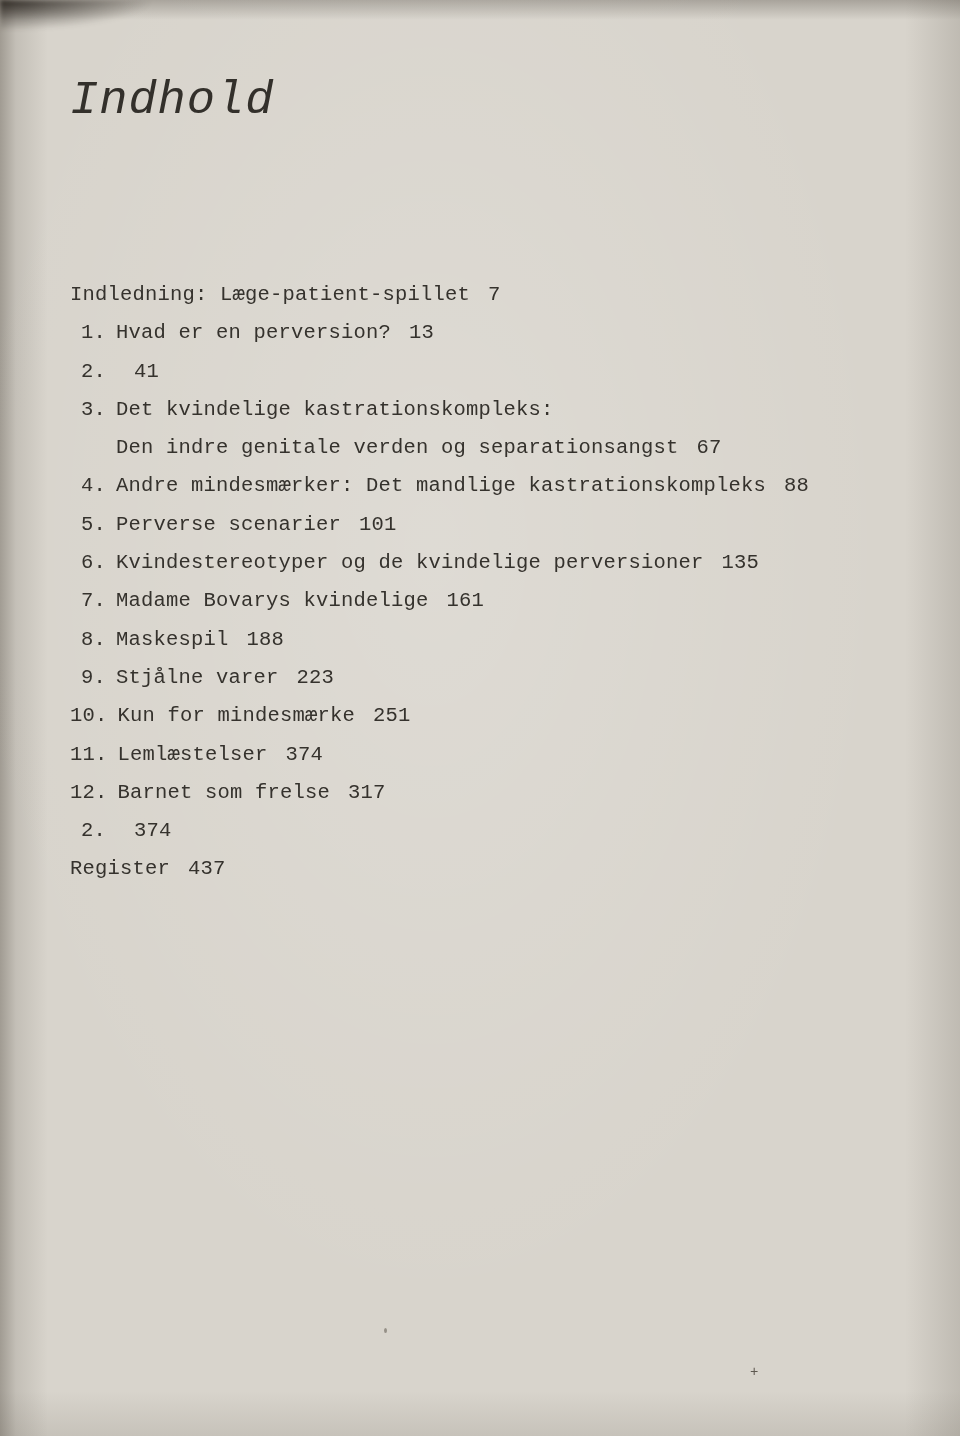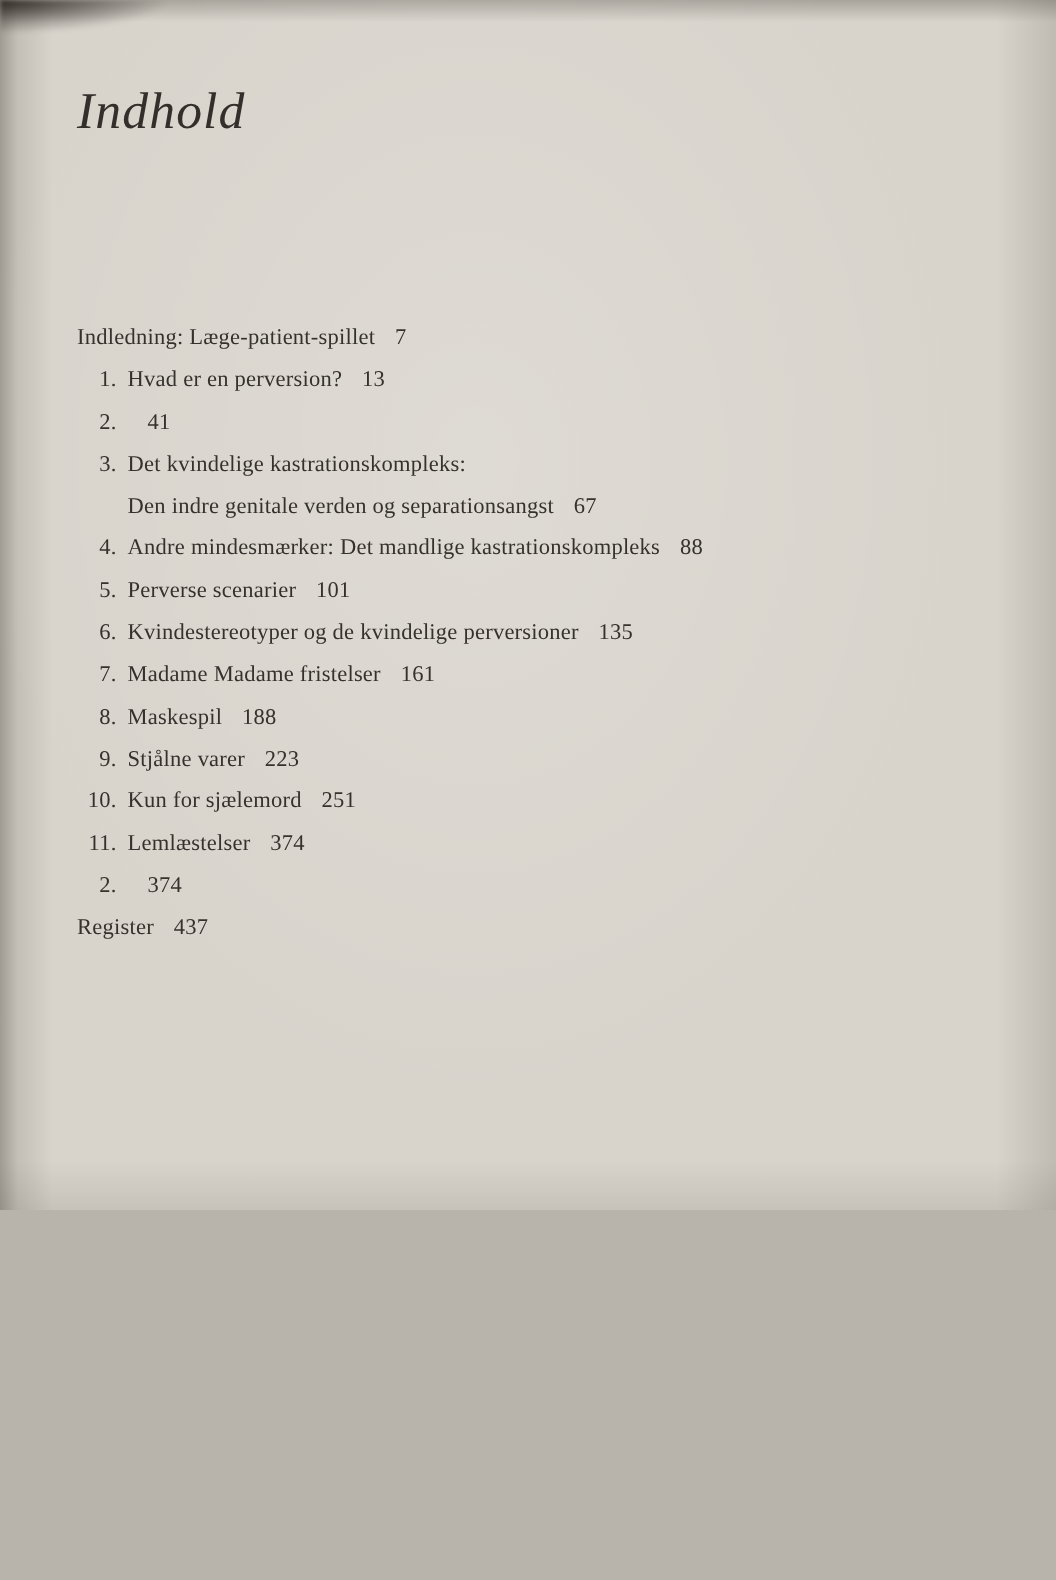--- a/index.html
+++ b/index.html
@@ -1,21 +1,21 @@
 <!DOCTYPE html>
 <html><head>
 <meta charset="utf-8">
 <style>
   html, body { margin: 0; padding: 0; background: #b8b4ac; }
   .photo {
     position: relative;
     width: 960px;
-    height: 1100px;
+    height: 1436px;
     overflow: hidden;
-    font-family: Liberation Serif, serif;
+    font-family: Liberation Mono, monospace;
     background:
       radial-gradient(ellipse at 45% 38%, rgba(255,255,255,0.16), rgba(0,0,0,0) 62%),
       linear-gradient(to right, rgba(70,63,53,0.38) 0px, rgba(70,63,53,0.14) 16px, rgba(0,0,0,0) 48px),
       linear-gradient(to left, rgba(92,86,76,0.20) 0px, rgba(0,0,0,0) 55px),
       linear-gradient(to bottom, rgba(58,52,44,0.30) 0px, rgba(0,0,0,0) 20px),
       linear-gradient(to top, rgba(92,86,76,0.14) 0px, rgba(0,0,0,0) 45px),
       #d8d4cc;
     color: #35322d;
   }
   .corner-shadow {
@@ -30,21 +30,21 @@
     top: 74px;
     font-size: 47px;
     font-style: italic;
     font-weight: 400;
     letter-spacing: 1px;
     color: #33302b;
   }
   .toc {
     position: absolute;
     left: 70px;
-    top: 288px;
+    top: 276px;
     width: 840px;
     font-size: 20.5px;
     letter-spacing: 0.2px;
   }
   .row {
     display: flex;
     align-items: baseline;
     height: 38.3px;
     line-height: 38.3px;
     white-space: nowrap;
@@ -124,48 +124,53 @@
     </div>
 
     <div class="row">
       <span class="num">6.</span>
       <span class="txt">Kvindestereotyper og de kvindelige perversioner</span>
       <span class="page-num">135</span>
     </div>
 
     <div class="row">
       <span class="num">7.</span>
-      <span class="txt">Madame Madame fristelser</span>
+      <span class="txt">Madame Bovarys kvindelige</span>
       <span class="page-num">161</span>
     </div>
 
     <div class="row">
       <span class="num">8.</span>
       <span class="txt">Maskespil</span>
       <span class="page-num">188</span>
     </div>
 
     <div class="row">
       <span class="num">9.</span>
       <span class="txt">Stjålne varer</span>
       <span class="page-num">223</span>
     </div>
 
     <div class="row">
       <span class="num">10.</span>
-      <span class="txt">Kun for sjælemord</span>
+      <span class="txt">Kun for mindesmærke</span>
       <span class="page-num">251</span>
     </div>
 
     <div class="row">
       <span class="num">11.</span>
       <span class="txt">Lemlæstelser</span>
       <span class="page-num">374</span>
     </div>
 
+    <div class="row">
+      <span class="num">12.</span>
+      <span class="txt">Barnet som frelse</span>
+      <span class="page-num">317</span>
+    </div>
 
 
     <div class="row">
       <span class="num">2.</span>
       <span class="page-num">374</span>
     </div>
 
 
     <div class="row flush">
 

